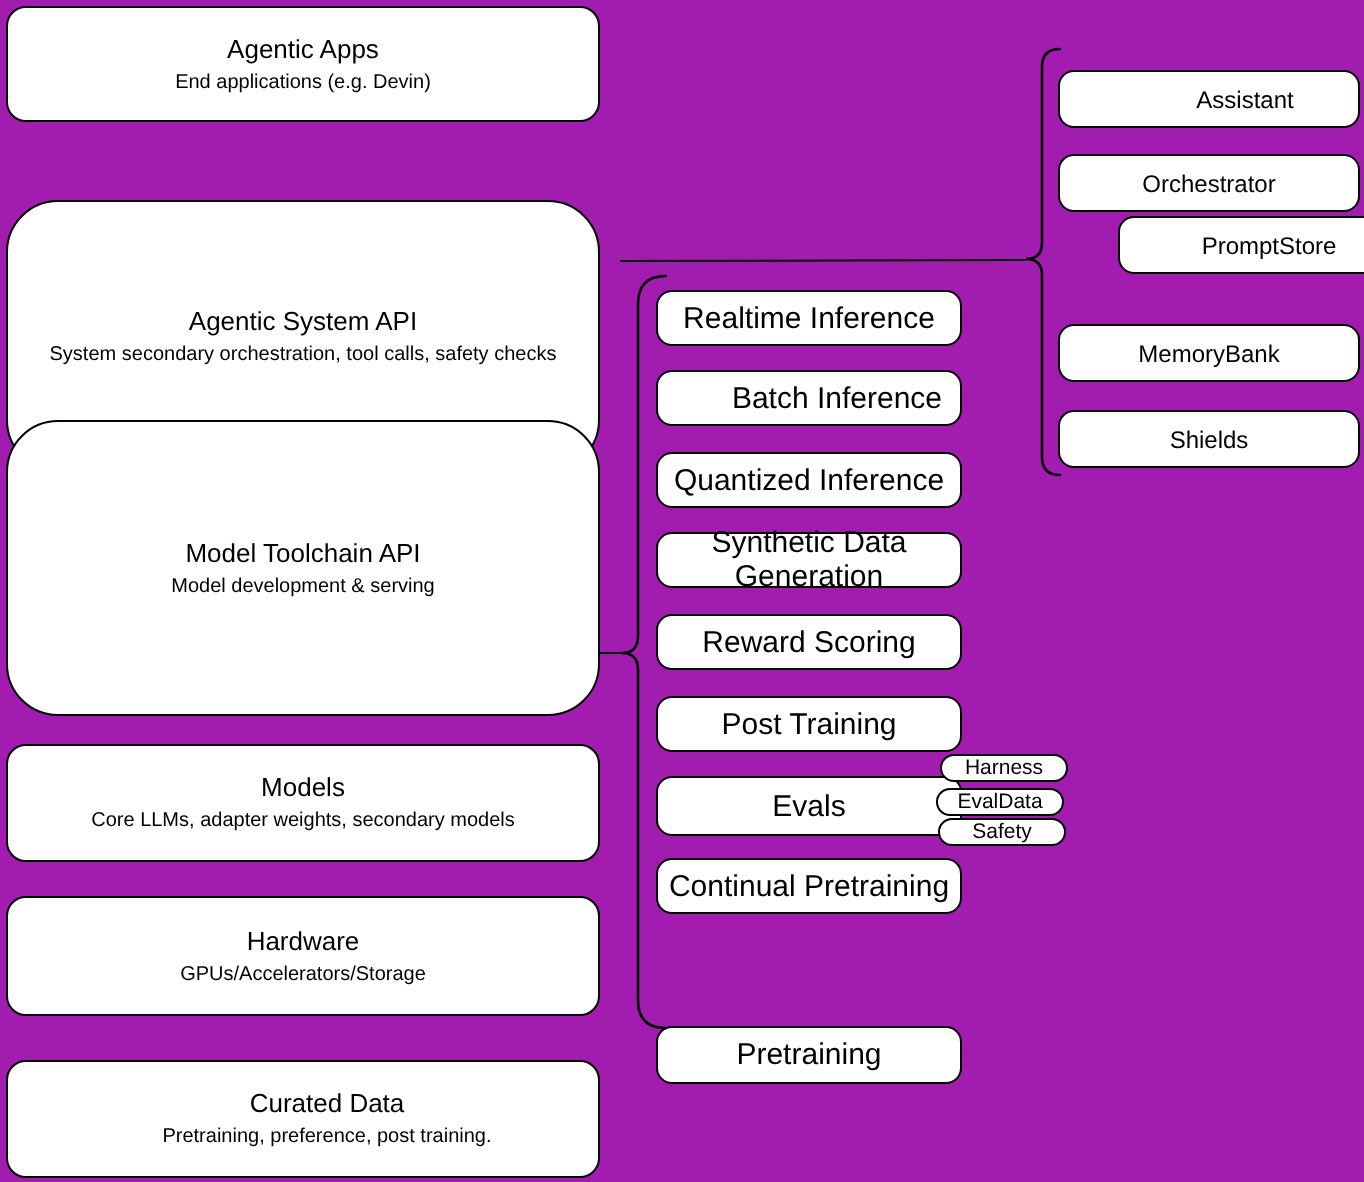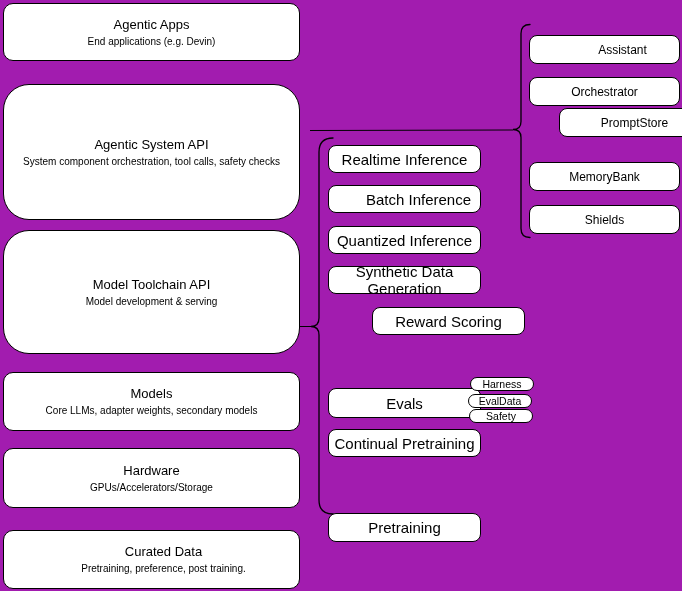--- a/index.html
+++ b/index.html
@@ -54,26 +54,26 @@
 </head>
 <body>
 
 <div id="canvas">
 
   <div class="node lbox r10" style="top:3px; height:58px;">
     <div class="ltitle">Agentic Apps</div>
     <div class="lsub">End applications (e.g. Devin)</div>
   </div>
 
-  <div class="node lbox r26" style="top:84px; height:136px;">
+  <div class="node lbox r26" style="top:100px; height:136px;">
     <div class="ltitle">Agentic System API</div>
-    <div class="lsub">System component orchestration, tool calls, safety checks</div>
+    <div class="lsub">System secondary orchestration, tool calls, safety checks</div>
   </div>
 
-  <div class="node lbox r26" style="top:230px; height:124px;">
+  <div class="node lbox r26" style="top:210px; height:148px;">
     <div class="ltitle">Model Toolchain API</div>
     <div class="lsub">Model development &amp; serving</div>
   </div>
 
   <div class="node lbox r10" style="top:372px; height:59px;">
     <div class="ltitle">Models</div>
     <div class="lsub">Core LLMs, adapter weights, secondary models</div>
   </div>
 
   <div class="node lbox r10" style="top:448px; height:60px;">
@@ -83,21 +83,22 @@
 
   <div class="node lbox r10" style="top:530px; height:59px;padding-left:24px;">
     <div class="ltitle">Curated Data</div>
     <div class="lsub">Pretraining, preference, post training.</div>
   </div>
 
   <div class="node mbox" style="top:145px;">Realtime Inference</div>
   <div class="node mbox" style="top:185px;padding-left:28px;">Batch Inference</div>
   <div class="node mbox" style="top:226px;">Quantized Inference</div>
   <div class="node mbox" style="top:266px;">Synthetic Data Generation</div>
-  <div class="node mbox" style="top:307px;margin-left:44px;">Reward Scoring</div>
+  <div class="node mbox" style="top:307px;">Reward Scoring</div>
+  <div class="node mbox" style="top:348px;">Post Training</div>
   <div class="node mbox" style="top:388px; height:30px;">Evals</div>
   <div class="node mbox" style="top:429px;">Continual Pretraining</div>
   <div class="node mbox" style="top:469px; height:29px;margin-top:44px;">Pretraining</div>
 
   <div class="pill" style="top:377px; left:470px;">Harness</div>
   <div class="pill" style="top:394px;">EvalData</div>
   <div class="pill" style="top:409px; left:469px;">Safety</div>
 
   <div class="node rbox" style="top:35px;padding-left:36px;">Assistant</div>
   <div class="node rbox" style="top:77px;">Orchestrator</div>

